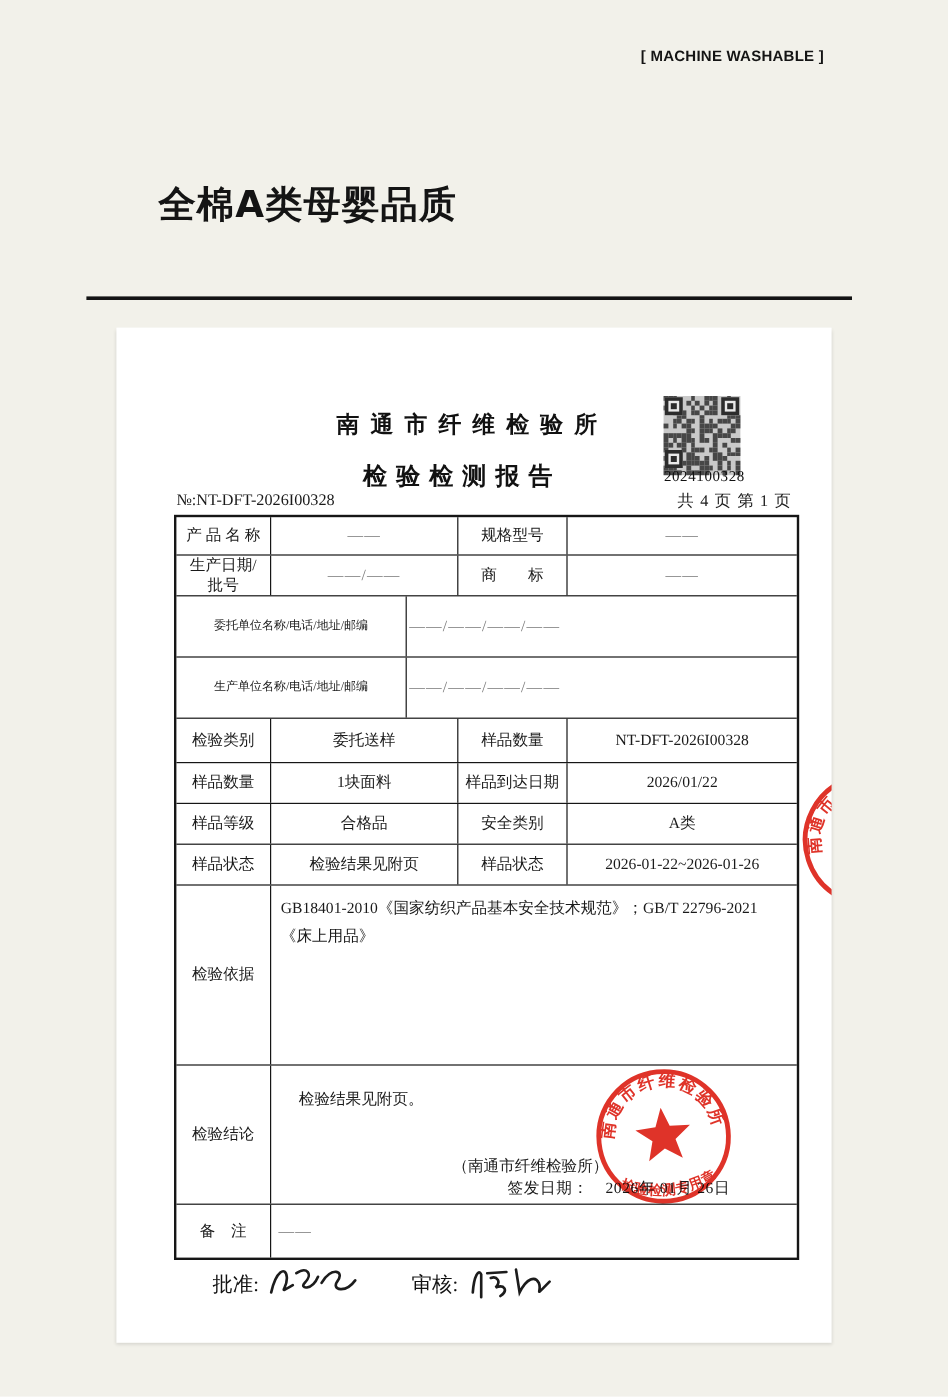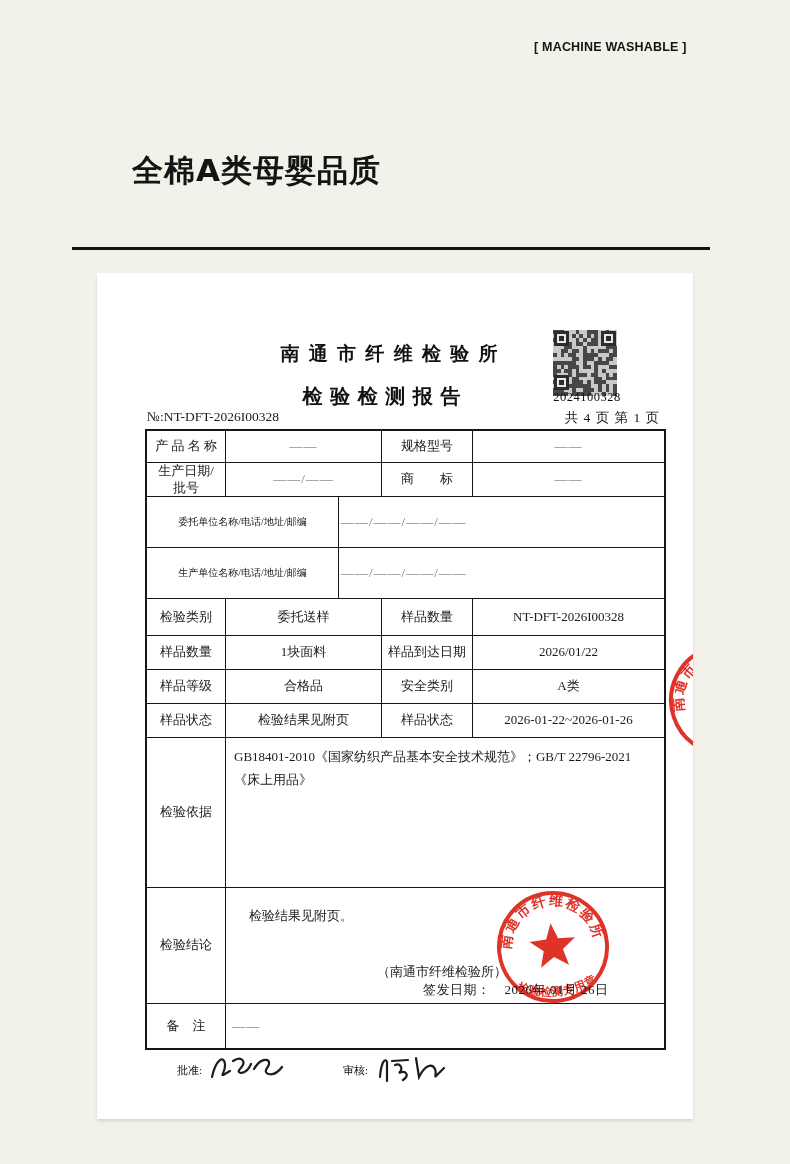--- a/index.html
+++ b/index.html
@@ -99,21 +99,21 @@
     transform:translateX(106px);width:220px;font-size:13px;color:#222;}
   .issue-line{position:absolute;left:197px;top:94px;font-size:13px;letter-spacing:.5px;}
   .issue-line .d{margin-left:14px;}
   
   .stamp{position:absolute;mix-blend-mode:multiply;opacity:.93;}
   .stamp-main{left:257px;top:-11px;transform:rotate(-6deg);}
   .stamp-side{left:558px;top:357px;transform:rotate(-18deg);}
   
   .sig-row{position:absolute;left:0;top:770px;width:596px;height:50px;}
   .sig{position:absolute;display:flex;align-items:center;gap:4px;}
-  .sig-label{font-size:11px;color:#111;}
+  .sig-label{font-size:17px;color:#111;}
   .sig svg{display:block;}
   .sig1{left:80px;top:8px}.sig2{left:246px;top:8px}.sig3{left:411px;top:6px}
 </style>
 </head>
 <body>
 
 <div class="page">
 
   <div class="badge">[ MACHINE WASHABLE ]</div>
   <div class="title-zh">全棉A类母婴品质</div>

